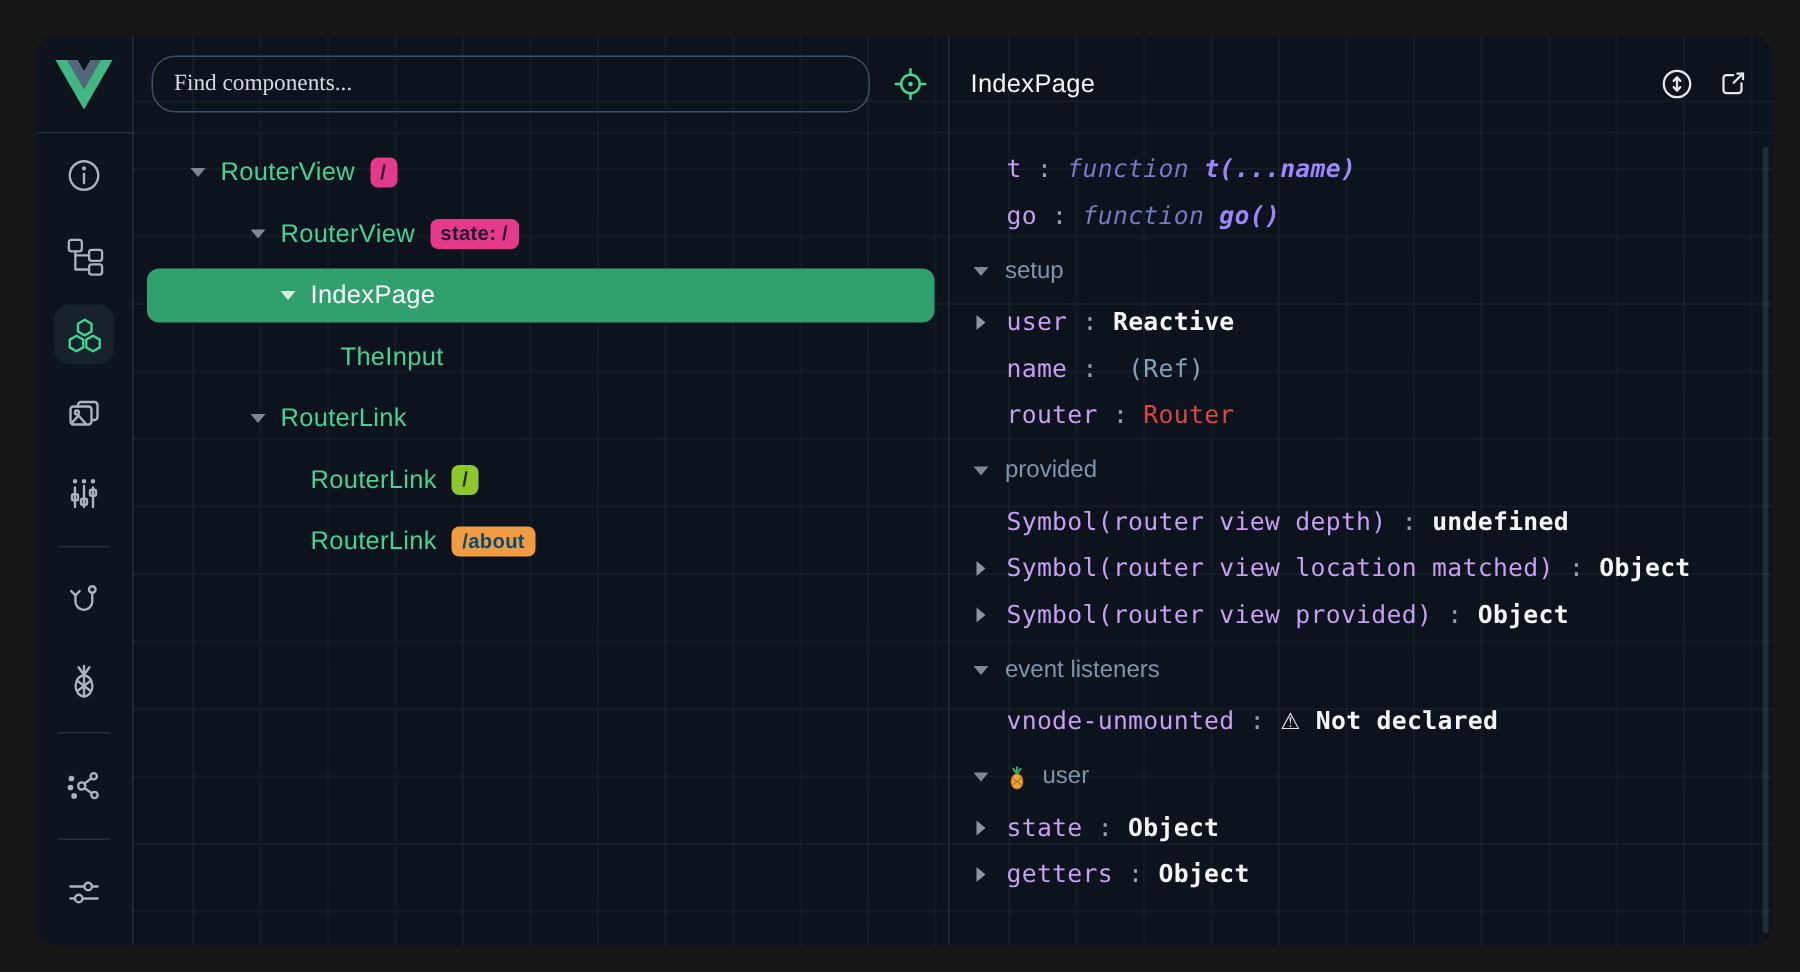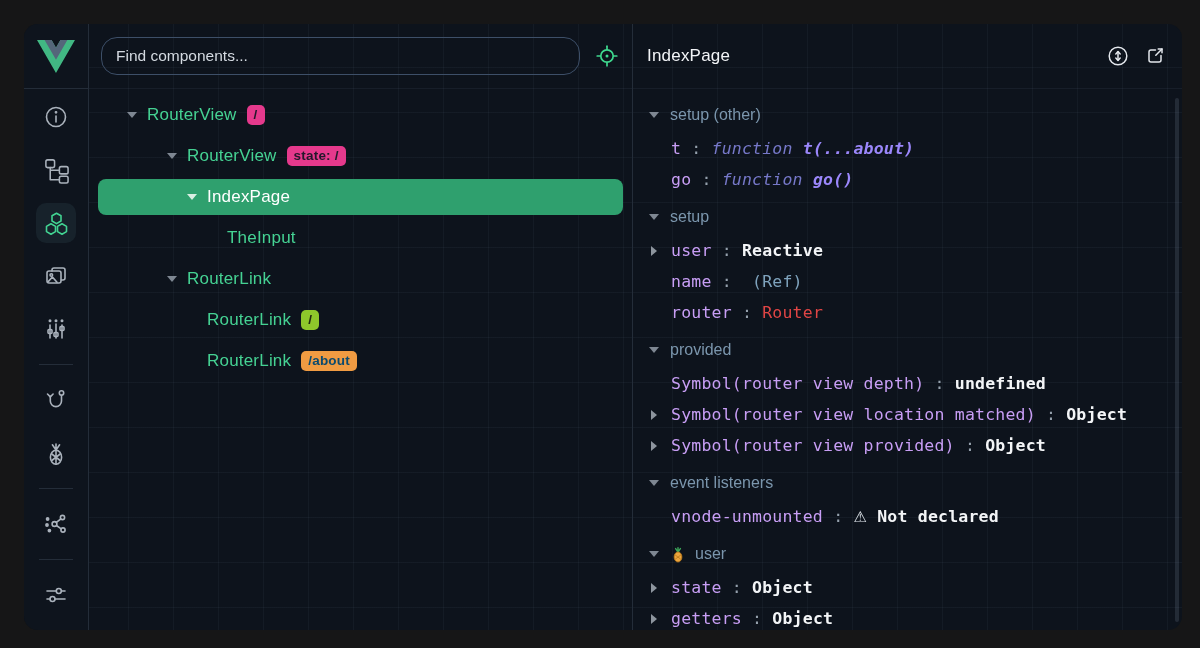--- a/index.html
+++ b/index.html
@@ -38,21 +38,21 @@
       linear-gradient(90deg, rgba(150,172,205,0.055) 1px, transparent 1px);
     background-size:45px 45px;
     background-position:-6px -2px;
   }
   
   .tree-panel{width:543px;flex:none;border-right:1px solid #242d39;display:flex;flex-direction:column;}
   .tree-header{height:64px;flex:none;display:flex;align-items:center;padding:0 12px;gap:14px;border-bottom:1px solid rgba(150,172,205,0.08);}
   .search-input{
     flex:1;height:36px;background:transparent;border:1px solid #3d4f68;border-radius:16px;
     padding:0 14px;font-size:15.5px;color:#e8ecf0;outline:none;
-    font-family:Liberation Sans, sans-serif;
+    font-family:Liberation Serif, serif;
   }
   .search-input::placeholder{color:#d4dae1;opacity:1;}
   .tree-body{flex:1;padding:8px 9px 0 9px;overflow:hidden;}
   .tree-row{
     height:36px;margin-bottom:5px;border-radius:8px;display:flex;align-items:center;
     font-size:17px;color:var(--tree_green);cursor:pointer;letter-spacing:.2px;
   }
   .tree-row.selected{background:var(--selected_bg);color:#ffffff;}
   .indent{flex:none;}
   .caret-cell{width:20px;flex:none;display:flex;align-items:center;}
@@ -270,22 +270,21 @@
           <svg width="22" height="22" viewBox="0 0 22 22">
               <path d="M11.5 5 H7 a2 2 0 0 0 -2 2 v8 a2 2 0 0 0 2 2 h8 a2 2 0 0 0 2 -2 V10.5"></path>
               <line x1="11.8" y1="10.2" x2="18" y2="4"></line>
               <path d="M14.2 4 H18 V7.8" fill="none"></path>
             </svg>
         </div>
       </div>
     </div>
     <div class="inspector-body">
         <div class="section">
-          <div class="sec-header"><span class="caret-cell"><span class="caret-down"></span></span><span class="sec-title">setup (other)</span></div>
-          <div class="prop-row"><span class="caret-cell"></span><span class="p-key">t</span><span class="p-colon"> : </span><span class="v-kw">function </span><span class="v-sig">t(...about)</span></div>
+          <div class="prop-row"><span class="caret-cell"></span><span class="p-key">t</span><span class="p-colon"> : </span><span class="v-kw">function </span><span class="v-sig">t(...name)</span></div>
           <div class="prop-row"><span class="caret-cell"></span><span class="p-key">go</span><span class="p-colon"> : </span><span class="v-kw">function </span><span class="v-sig">go()</span></div>
         </div>
         <div class="section">
           <div class="sec-header"><span class="caret-cell"><span class="caret-down"></span></span><span class="sec-title">setup</span></div>
           <div class="prop-row"><span class="caret-cell"><span class="caret-right"></span></span><span class="p-key">user</span><span class="p-colon"> : </span><span class="v-plain">Reactive</span></div>
           <div class="prop-row"><span class="caret-cell"></span><span class="p-key">name</span><span class="p-colon"> : </span><span class="v-ref"> (Ref)</span></div>
           <div class="prop-row"><span class="caret-cell"></span><span class="p-key">router</span><span class="p-colon"> : </span><span class="v-err">Router</span></div>
         </div>
         <div class="section">
           <div class="sec-header"><span class="caret-cell"><span class="caret-down"></span></span><span class="sec-title">provided</span></div>

